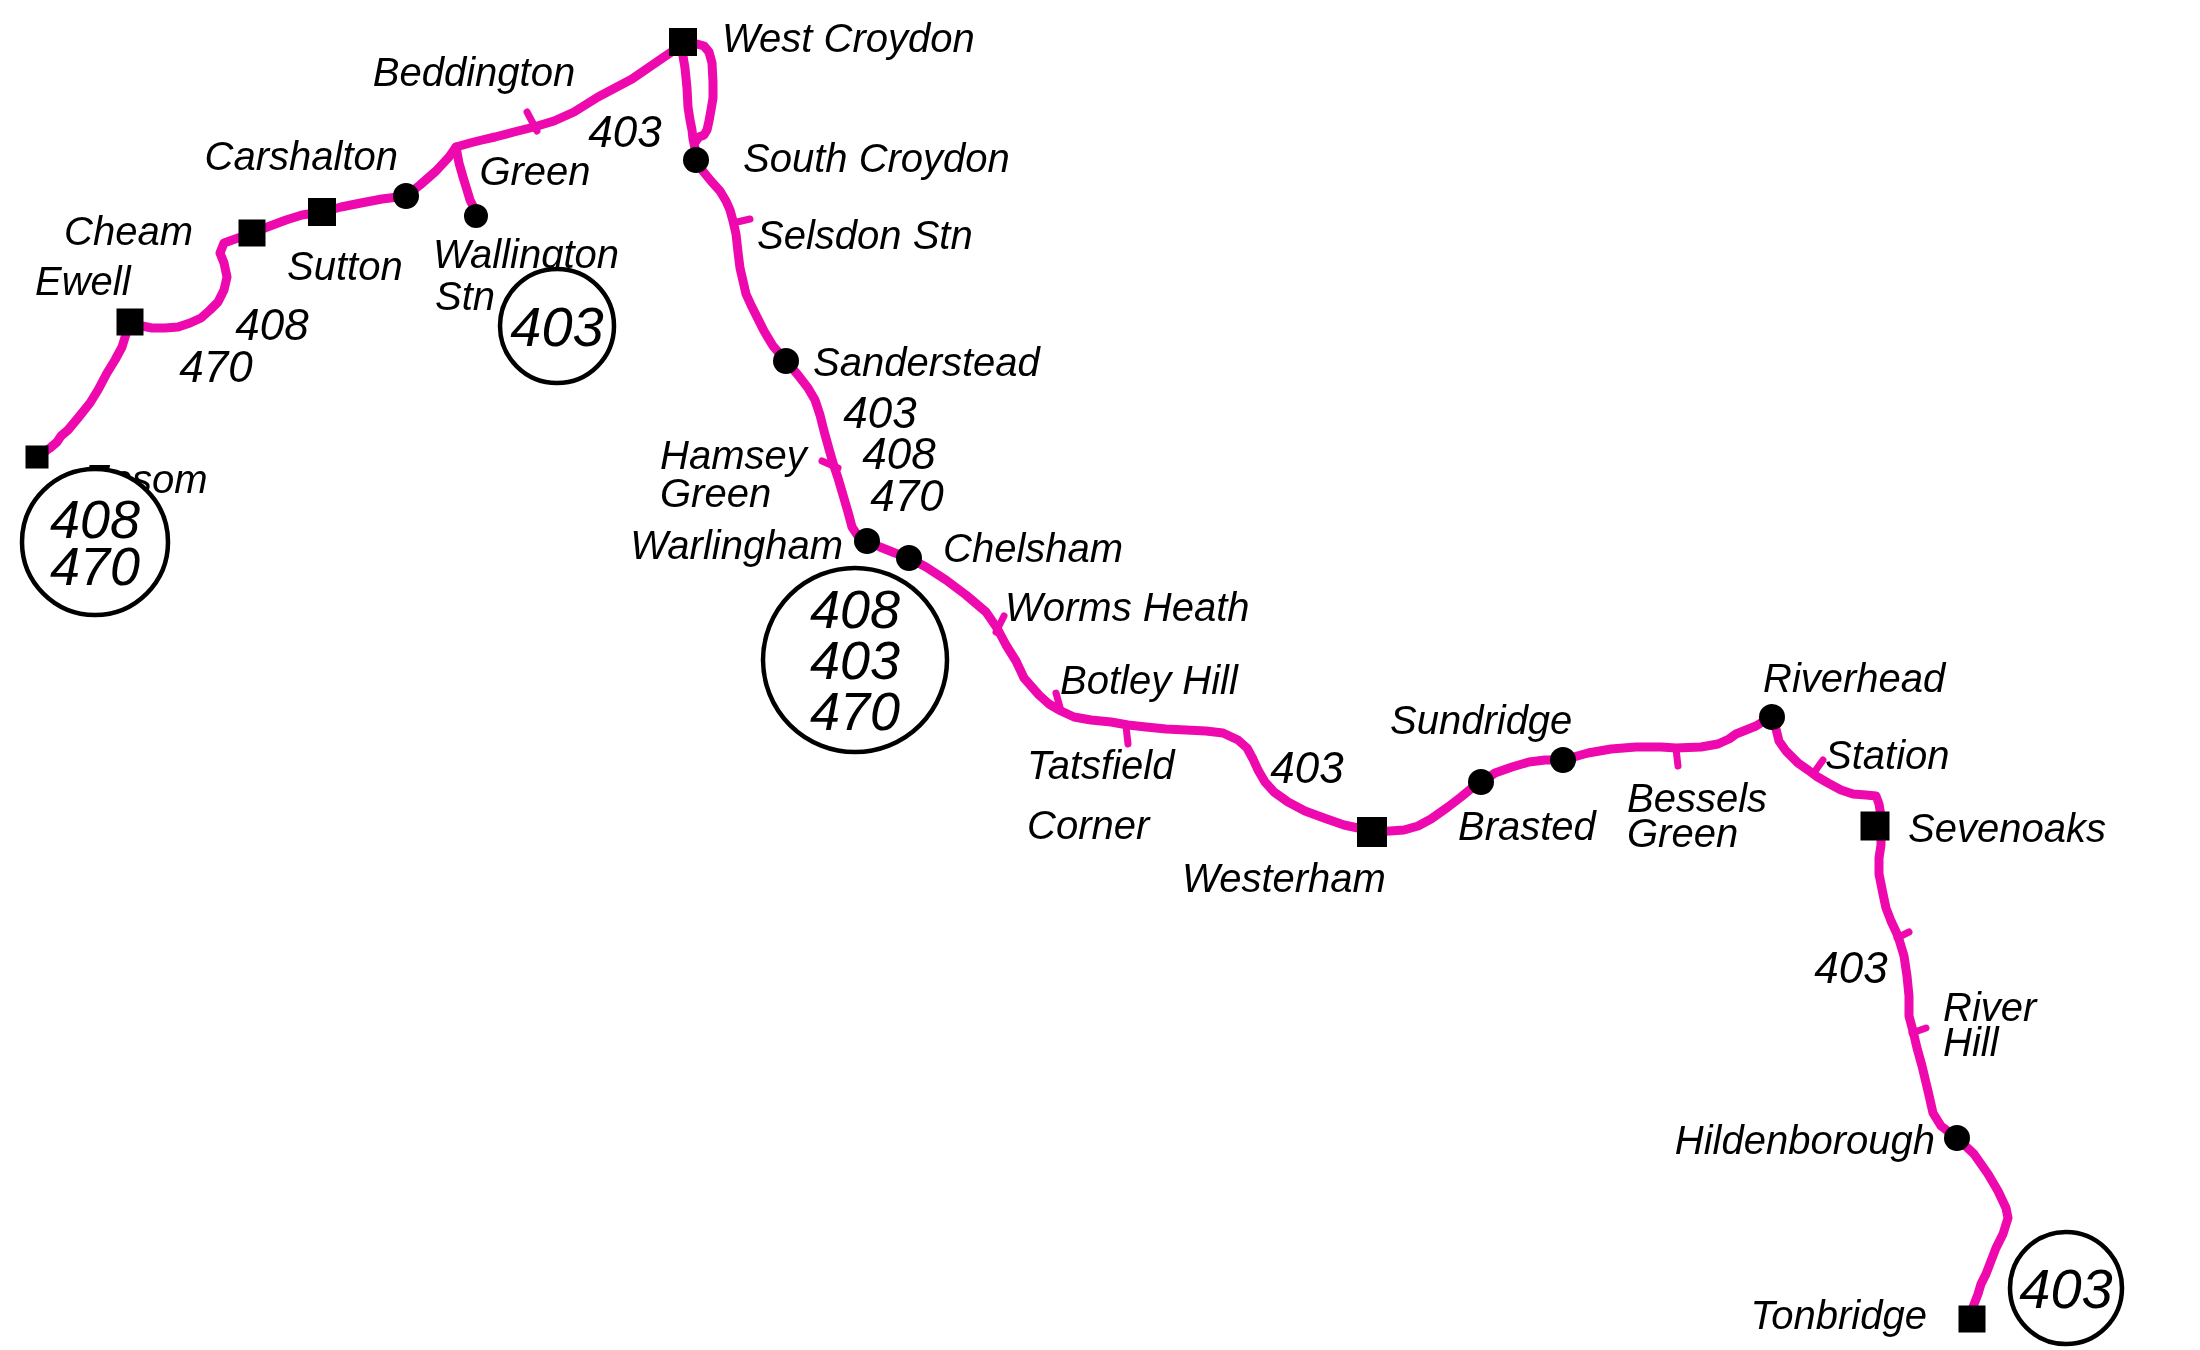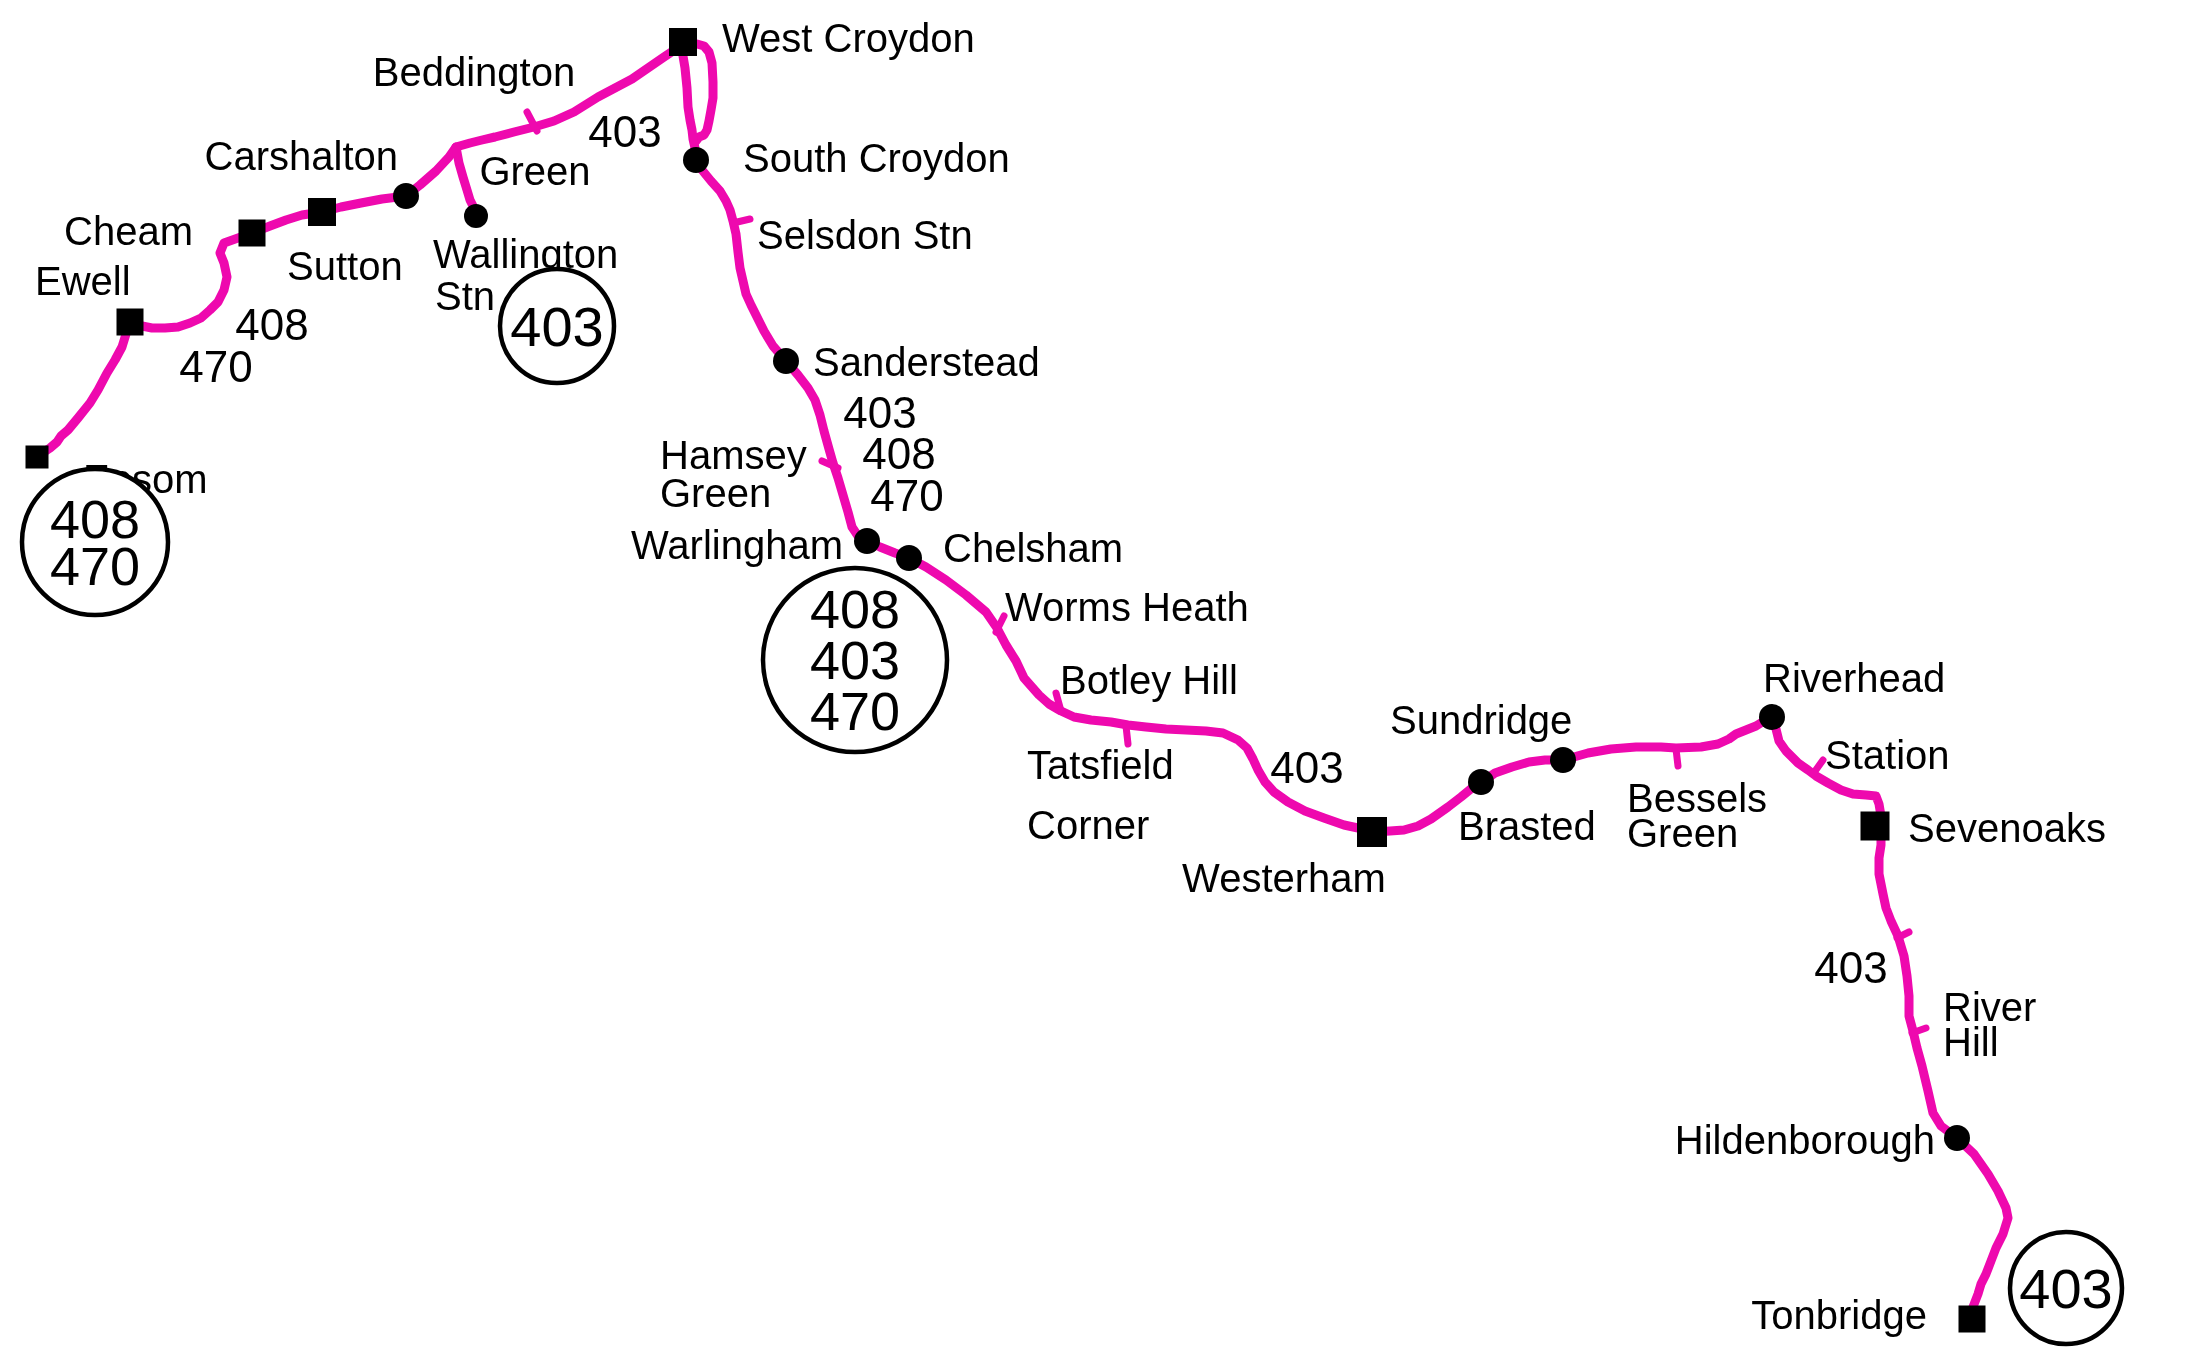--- a/index.html
+++ b/index.html
@@ -1,16 +1,16 @@
 <!DOCTYPE html>
 <html><head>
 <meta charset="utf-8">
 <style>
   html,body{margin:0;padding:0;background:#ffffff;}
-  #map-wrap{width:2200px;height:1350px;position:relative;background:#ffffff;overflow:hidden;}
+  #map-wrap{width:2200px;height:1350px;position:relative;background:#ffffff;overflow:hidden;font-style:italic;}
   svg{display:block;width:100%;height:100%;}
   text{font-family:"Liberation Sans","DejaVu Sans",sans-serif;fill:#000000;}
 </style>
 </head>
 <body>
 
 <div id="map-wrap">
   <svg id="map-svg" xmlns="http://www.w3.org/2000/svg" viewBox="0 0 2200 1350">
       <polyline points="37,457 44,452 50,448 57,442 61,436 68,430 78,418 90,403 98,390 107,373 115,360 122,347 126,334 130,322 142,326 152,328 165,328 178,327 190,323 201,318 210,310 218,302 224,290 227,277 224,263 220,253 224,243 252,233 270,226 286,220 302,215 322,212 341,207 361,203 382,199 406,196 420,185 436,171 449,157 456,147 470,143 482,140 495,137 514,132 534,127 554,121 574,112 598,97 632,79 664,57 676,49 683,43" fill="none" stroke="#ee09ae" stroke-width="9" stroke-linecap="round" stroke-linejoin="round"></polyline>
       <polyline points="456,147 459,163 463,177 467,190 470,200 474,208 476,216" fill="none" stroke="#ee09ae" stroke-width="9" stroke-linecap="round" stroke-linejoin="round"></polyline>

